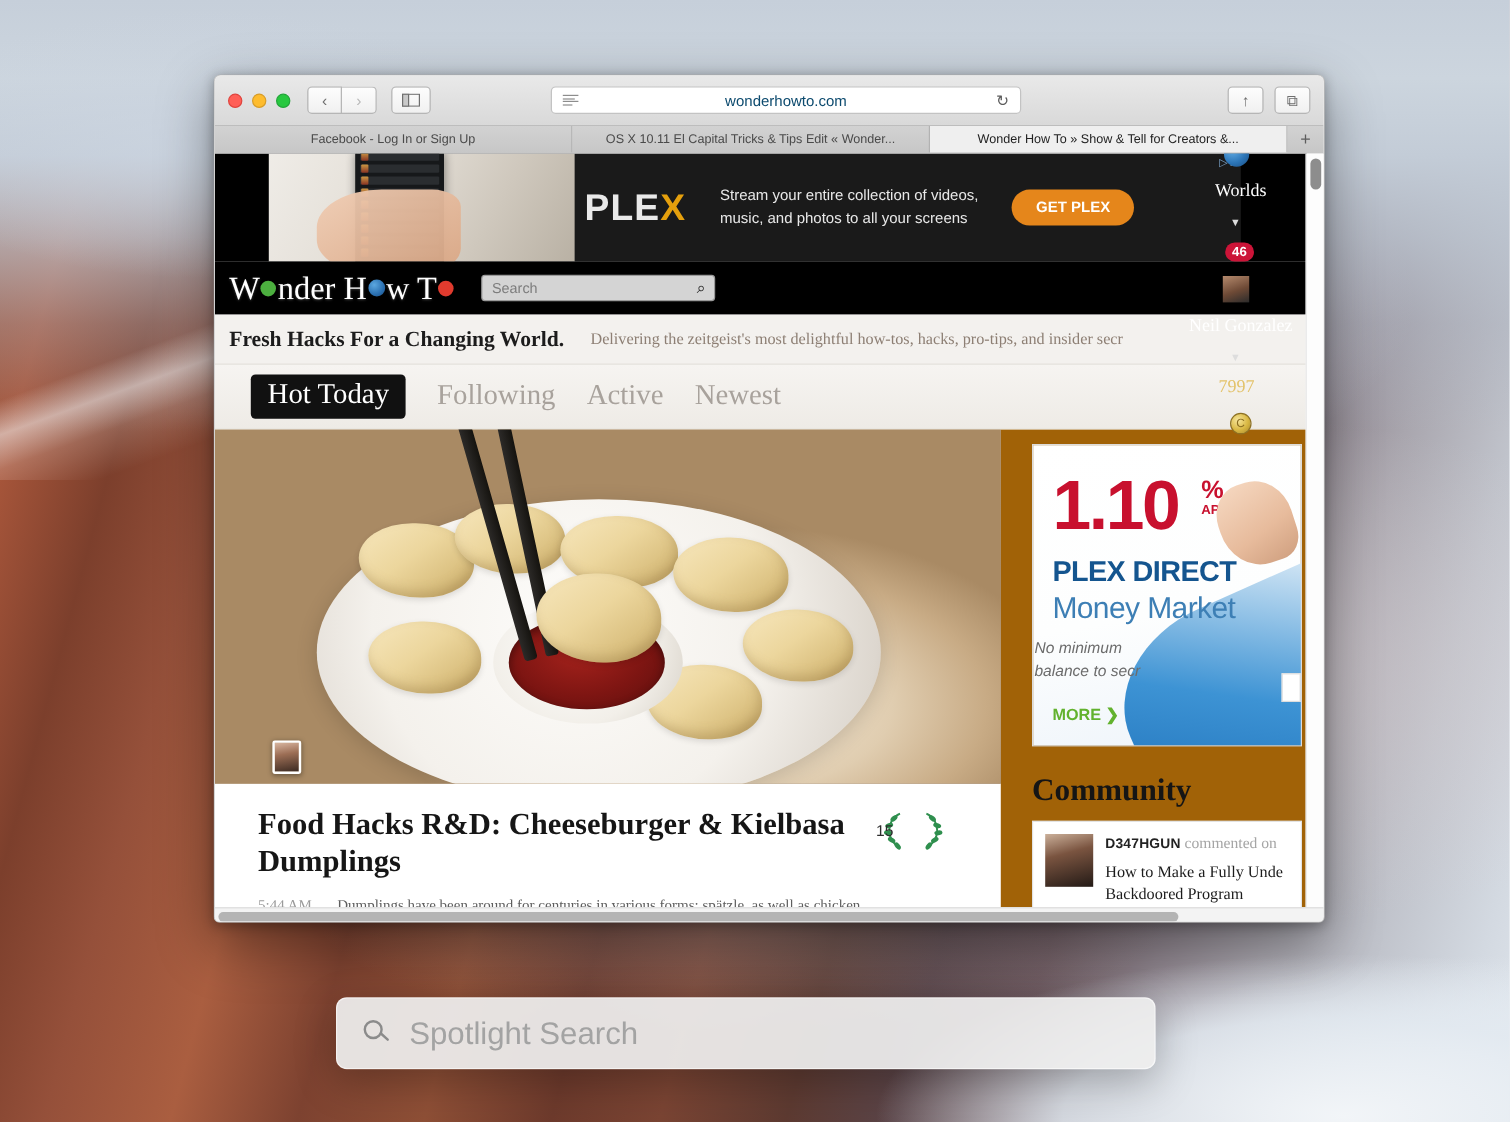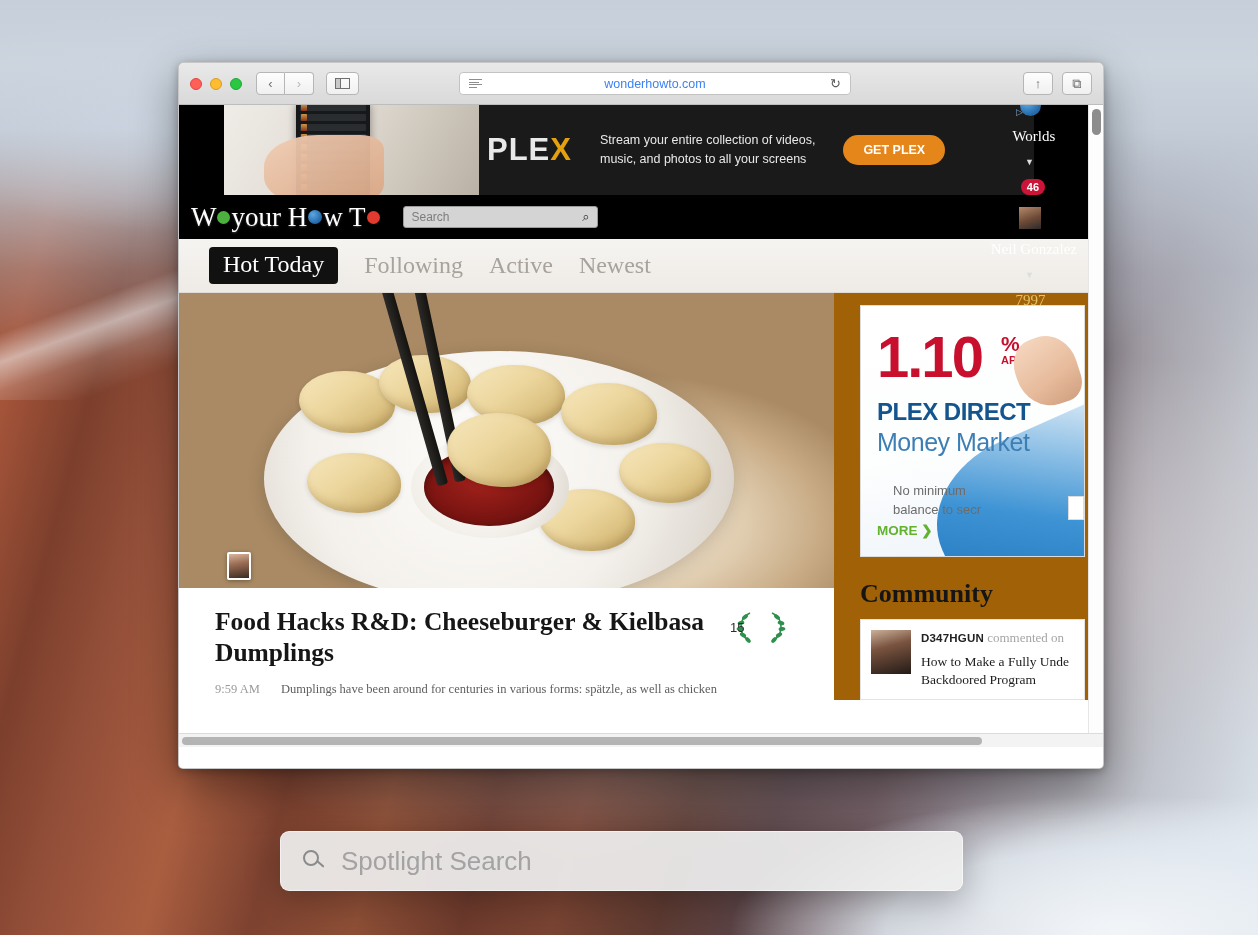--- a/index.html
+++ b/index.html
@@ -94,21 +94,21 @@
   .urlbar .readericon {
     position: absolute; left: 9px; width: 13px; height: 9px;
     display: flex; flex-direction: column; justify-content: space-between;
   }
   .urlbar .readericon i { display:block; height: 1.4px; background: #8d8d8d; }
   .urlbar .readericon i:nth-child(1){width:100%}
   .urlbar .readericon i:nth-child(2){width:78%}
   .urlbar .readericon i:nth-child(3){width:100%}
   .urlbar .readericon i:nth-child(4){width:62%}
   .urltext {
-    flex: 1; text-align: center; font-size: 12.5px; color: #3b82f6;
+    flex: 1; text-align: center; font-size: 12.5px; color: #0c4a6e;
     font-family: "Liberation Sans", sans-serif;
   }
   .reload { position: absolute; right: 9px; color: #5c5c5c; font-size: 13px; }
 
   .right-tools { display: flex; gap: 9px; margin-left: auto; }
   .right-tools .tbtn { width: 30px; }
 
   
   .tabbar {
     height: 23px; display: flex;
@@ -364,22 +364,22 @@
   .adbrand {
     position: absolute; left: 16px; top: 92px;
     font-weight: bold; font-size: 24px; color: #14558f;
     letter-spacing: -0.5px;
   }
   .adbrand2 {
     position: absolute; left: 16px; top: 122px;
     font-size: 25px; color: #3d7fb5; letter-spacing: -0.5px;
   }
   .adsub {
-    position: absolute; left: 32px; top: 160px;
-    font-size: 13px; color: #6c6c6c; line-height: 1.45; margin-top: 16px;
+    position: absolute; left: 1px; top: 160px;
+    font-style: italic; font-size: 13px; color: #6c6c6c; line-height: 1.45;
   }
   .admore {
     position: absolute; left: 16px; bottom: 18px;
     font-weight: bold; font-size: 13.5px; color: #62b22e;
   }
   .adwave {
     position: absolute; right: -40px; bottom: -30px; width: 190px; height: 150px;
     background: linear-gradient(32deg, #1d6fb8 0%, #3d93d4 48%, #cfe4f4 100%);
     transform: rotate(-24deg);
     border-radius: 50% 0 0 0;
@@ -493,20 +493,26 @@
         <span class="urltext">wonderhowto.com</span>
         <span class="reload">↻</span>
       </div>
 
       <div class="right-tools">
         <div class="tbtn">↑</div>
         <div class="tbtn">⧉</div>
       </div>
     </div>
 
+    <div class="tabbar">
+      <div class="tab">Facebook - Log In or Sign Up</div>
+      <div class="tab">OS X 10.11 El Capital Tricks &amp; Tips Edit « Wonder...</div>
+      <div class="tab active">Wonder How To » Show &amp; Tell for Creators &amp;...</div>
+      <div class="tab-add">+</div>
+    </div>
 
     <div class="viewport">
       <div class="pagescroll">
 
         <div class="plexad">
           <div class="plex-left"></div>
           <div class="plex-photo">
             <div class="plex-phone">
               <div class="prow"></div>
                 <div class="prow"></div>
@@ -532,21 +538,21 @@
               <span>X</span>
             </div>
           </div>
           <div class="plex-right-pad"></div>
         </div>
 
         <div class="whtheader">
           <div class="whtlogo">
             <span>W</span>
             <span class="dot green"></span>
-            <span>your H</span>
+            <span>nder H</span>
             <span class="dot globe"></span>
             <span>w T</span>
             <span class="dot red"></span>
           </div>
 
           <div class="whtsearch">
             <span class="ph">Search</span>
             <span class="mag">⌕</span>
           </div>
 
@@ -556,20 +562,24 @@
             <span class="caret">▼</span>
             <span class="badge46">46</span>
             <span class="useravatar"></span>
             <span class="lbl">Neil Gonzalez</span>
             <span class="caret">▼</span>
             <span class="points">7997</span>
             <span class="coin">C</span>
           </div>
         </div>
 
+        <div class="tagline">
+          <span class="big">Fresh Hacks For a Changing World.</span>
+          <span class="sub">Delivering the zeitgeist's most delightful how-tos, hacks, pro-tips, and insider secr</span>
+        </div>
 
         <div class="navtabs">
           <span class="ntab active">Hot Today</span>
           <span class="ntab">Following</span>
           <span class="ntab">Active</span>
           <span class="ntab">Newest</span>
         </div>
 
         <div class="columns">
 
@@ -611,21 +621,21 @@
                     <ellipse cx="47" cy="9" rx="3.4" ry="2" transform="rotate(40 47 9)"></ellipse>
                     <ellipse cx="51" cy="15" rx="3.4" ry="2" transform="rotate(18 51 15)"></ellipse>
                     <ellipse cx="52" cy="21" rx="3.4" ry="2" transform="rotate(-8 52 21)"></ellipse>
                     <ellipse cx="49" cy="27" rx="3.4" ry="2" transform="rotate(-30 49 27)"></ellipse>
                     <ellipse cx="44" cy="32" rx="3.4" ry="2" transform="rotate(-50 44 32)"></ellipse>
                   </g>
                 </svg>
                 <span class="num" style="position:absolute">15</span>
               </div>
               <div class="artmeta">
-                <span class="time">9:59 AM</span>
+                <span class="time">5:44 AM</span>
                 <span class="dek">Dumplings have been around for centuries in various forms: spätzle, as well as chicken</span>
               </div>
             </div>
           </div>
 
           <div class="sidecol">
             <div class="sidead">
               <div class="rate">1.10</div>
               <div class="ratesup">
                 <span class="pc">%</span>

